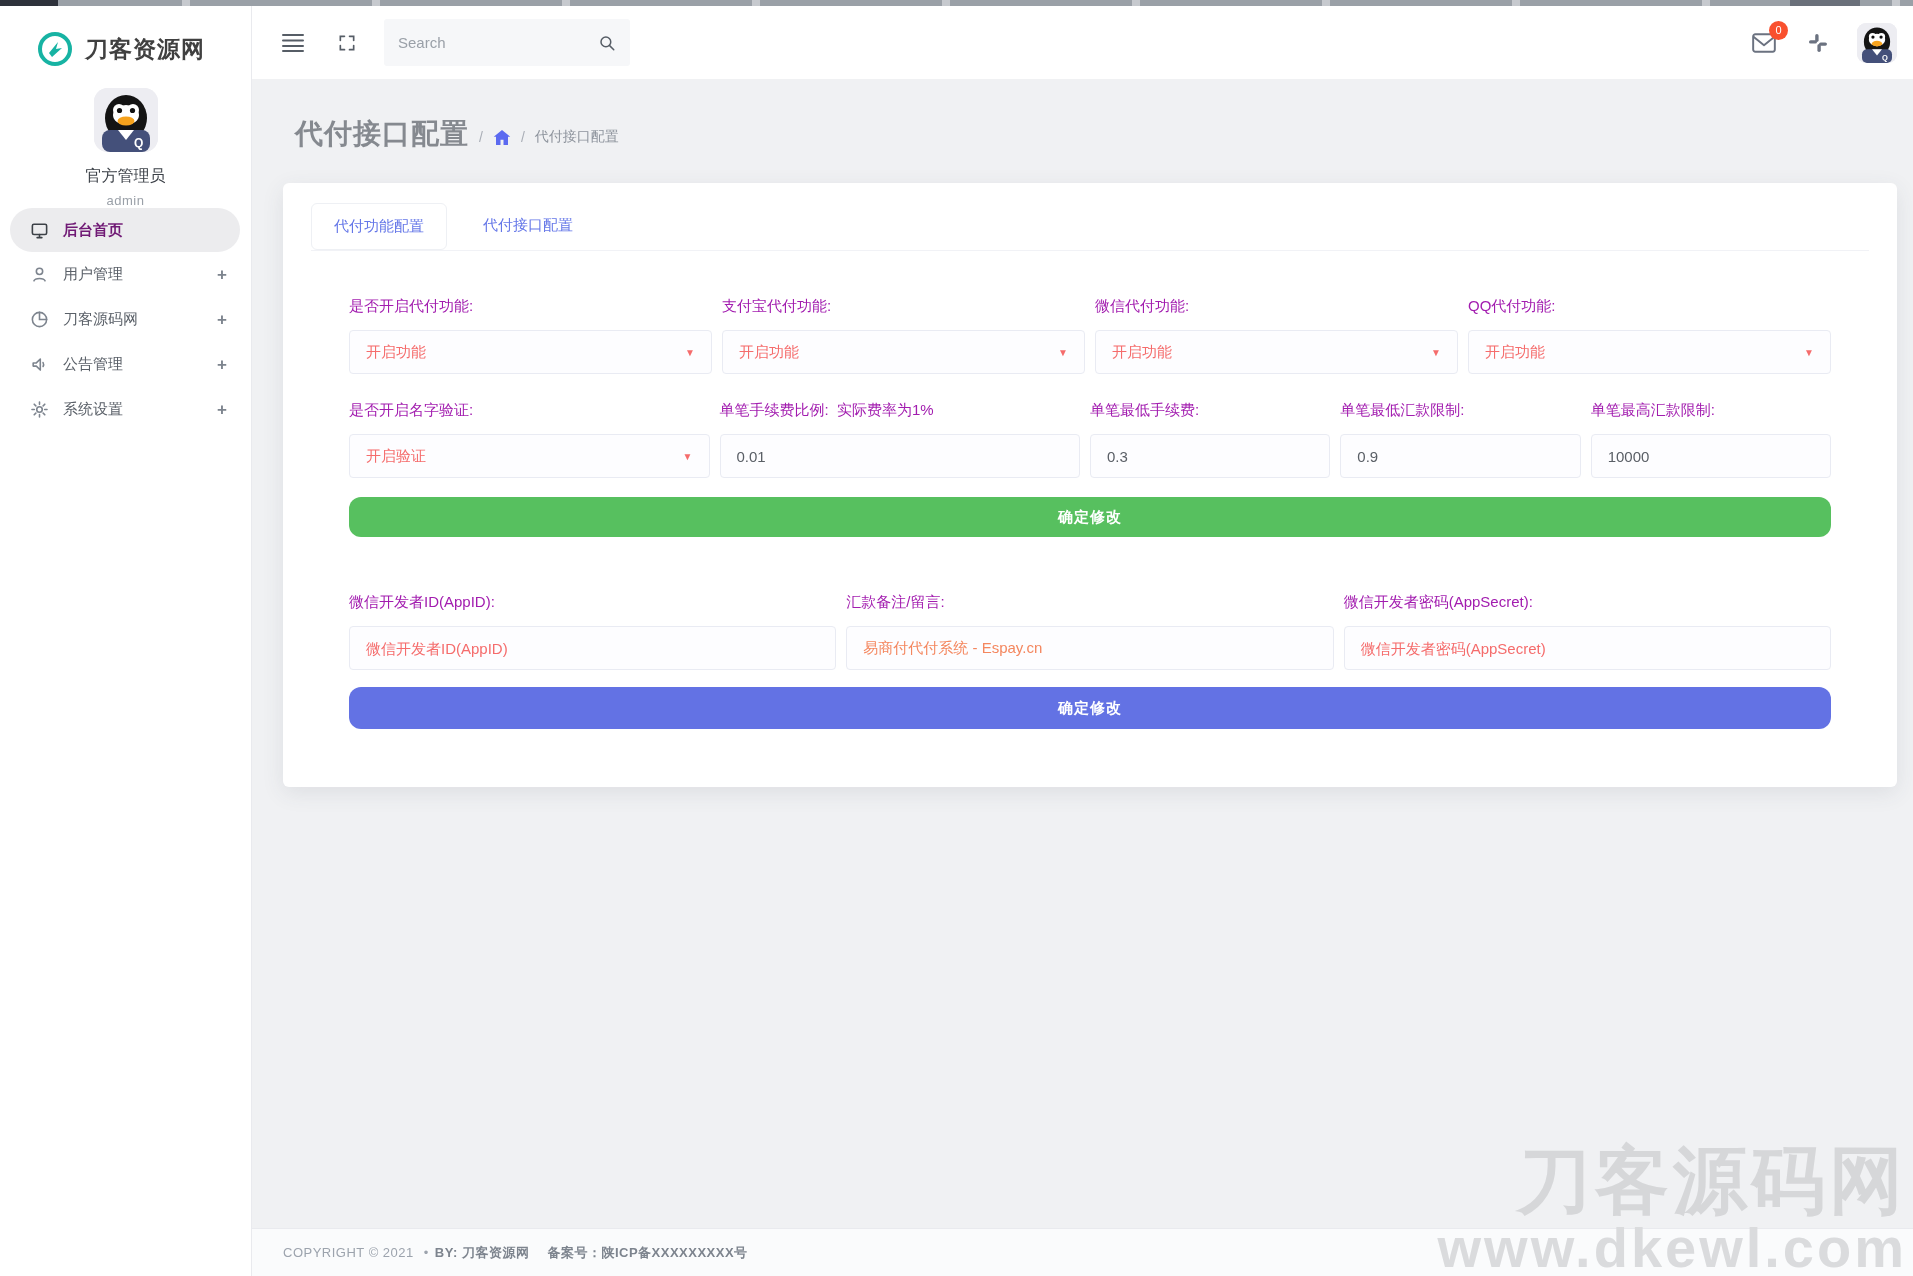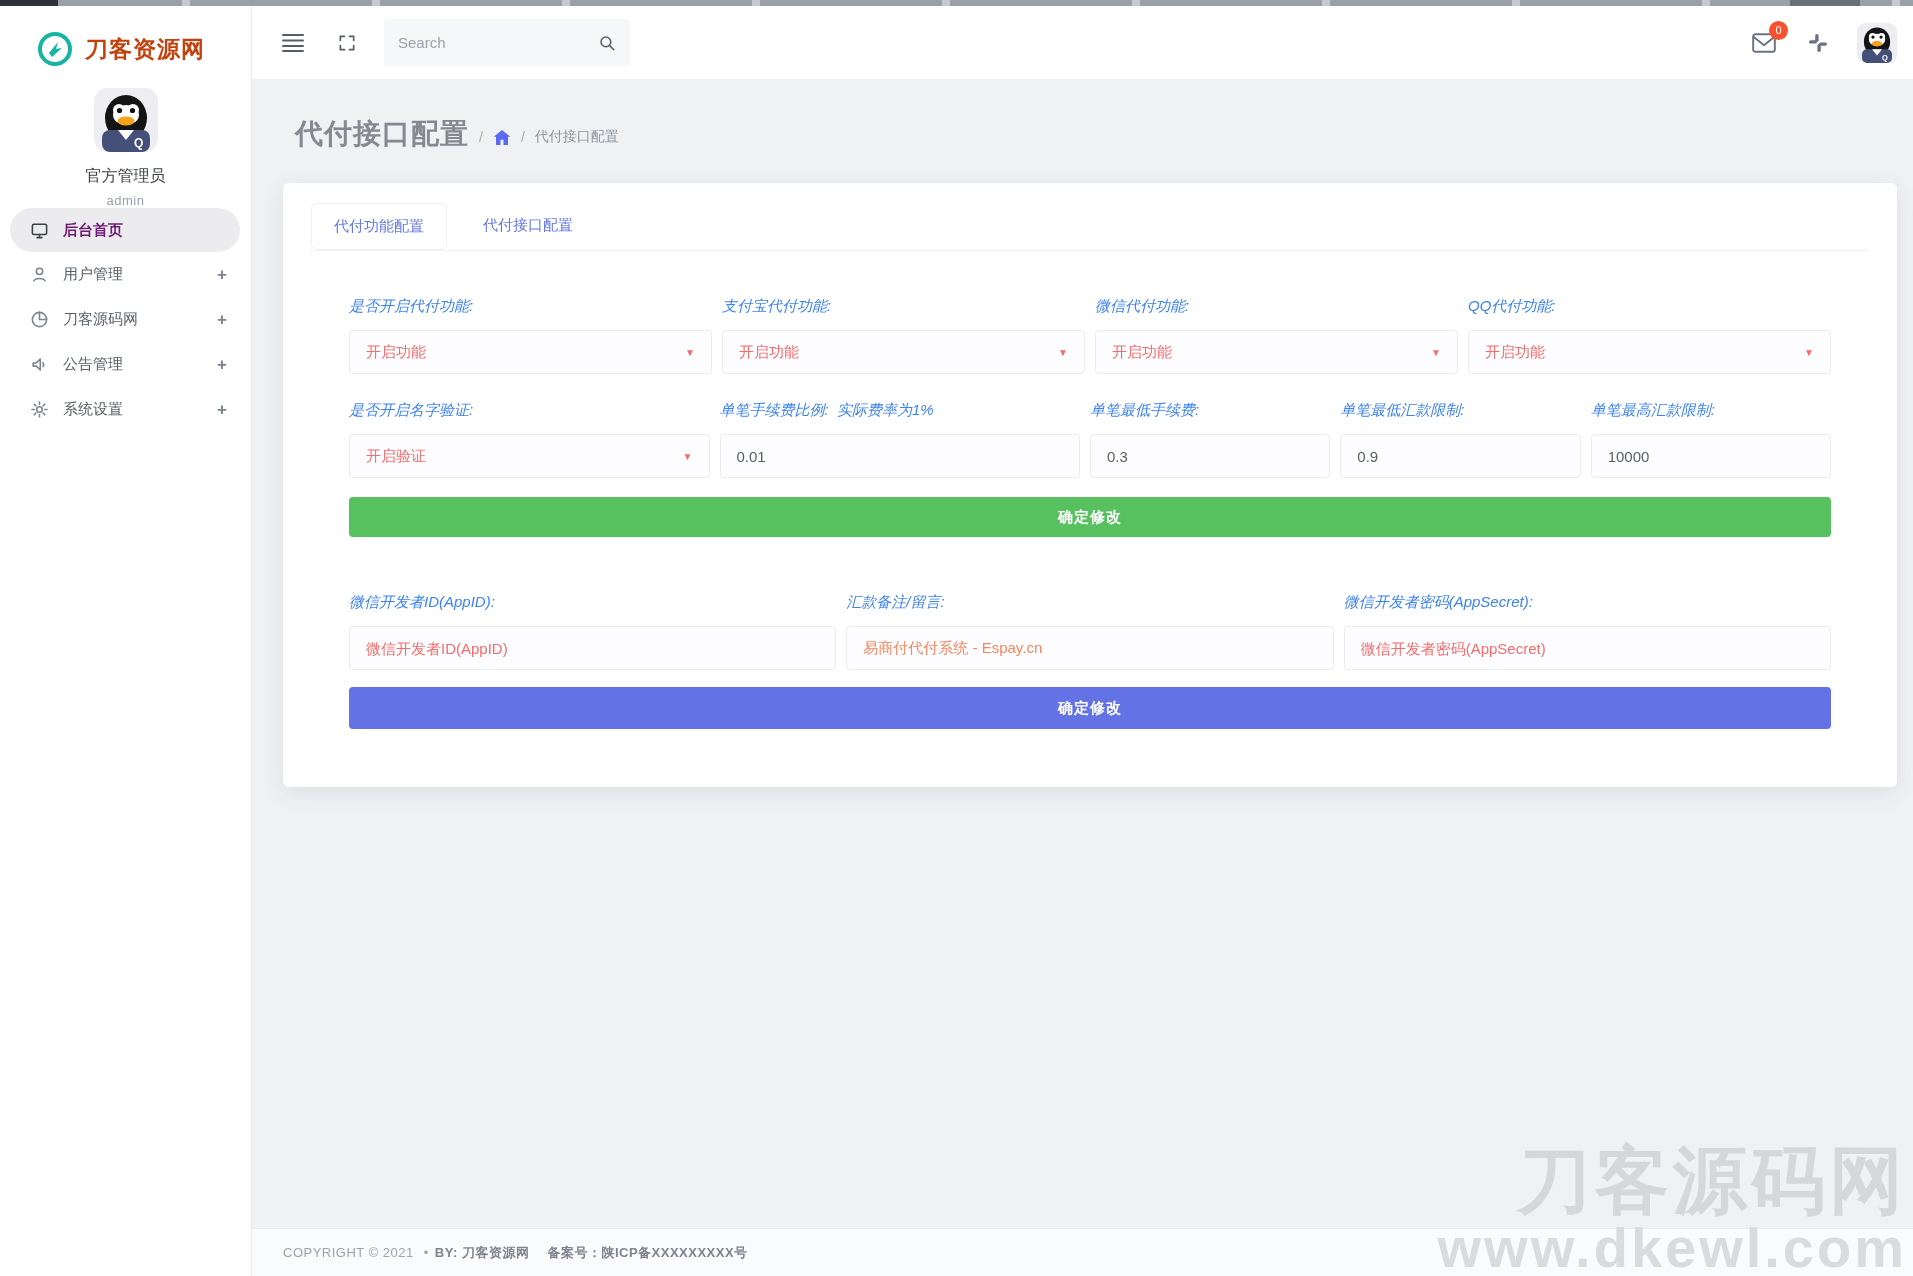--- a/index.html
+++ b/index.html
@@ -8,21 +8,21 @@
 
   
   .top-strip { position:absolute; top:0; left:0; right:0; height:6px; z-index:50;
     background:repeating-linear-gradient(90deg,#9aa0a7 0 182px,#c6c9ce 182px 190px); }
   .top-strip .dark-a { position:absolute; left:0; top:0; width:58px; height:6px; background:#2e323b; }
   .top-strip .dark-b { position:absolute; left:1790px; top:0; width:70px; height:6px; background:#6a707a; }
 
   
   .sidebar { position:absolute; top:6px; left:0; bottom:0; width:252px; background:#fff; border-right:1px solid #e9eaee; z-index:10; }
   .brand { display:flex; align-items:center; gap:11px; padding:24px 0 6px 36px; }
-  .brand-name { font-size:23px; font-weight:bold; color:#c2410c; letter-spacing:1px; }
+  .brand-name { font-size:23px; font-weight:bold; color:#404040; letter-spacing:1px; }
   .profile { text-align:center; margin-top:14px; }
   .avatar-big { width:64px; height:64px; border-radius:14px; overflow:hidden; display:inline-block; background:#ececf1; }
   .profile-name { font-size:16px; color:#3a3f46; margin-top:10px; }
   .profile-role { font-size:13px; color:#9aa0a8; margin-top:6px; letter-spacing:.5px; }
   .nav-section { font-size:13px; color:#9aa0a8; padding:34px 0 10px 13px; letter-spacing:1px; }
   .nav-item { display:flex; align-items:center; height:45px; padding:0 24px 0 30px; cursor:pointer; color:#5a6068; }
   .nav-item .nav-label { font-size:15px; margin-left:14px; flex:1; }
   .nav-item .plus { font-size:17px; color:#7d848e; font-weight:bold; }
   .nav-item.active { background:#ececee; border-radius:22px; margin:0 11px 0 10px; padding:0 24px 0 20px; height:44px; }
   .nav-item.active .nav-label { color:#701a75; font-weight:bold; }
@@ -50,29 +50,29 @@
   .tabs { display:flex; border-bottom:1px solid #f1f2f6; padding-left:0; }
   .tab { font-size:15px; color:#6577e8; padding:13px 22px; cursor:pointer; }
   .tab.active { border:1px solid #eef0f4; border-radius:6px; background:#fff; }
   .tab.plain { margin-left:14px; }
 
   .form { padding:46px 38px 0 38px; }
   .grid { display:grid; gap:10px; }
   .g4 { grid-template-columns:repeat(4,1fr); }
   .g5 { grid-template-columns:3fr 3fr 2fr 2fr 2fr; }
   .g3 { grid-template-columns:repeat(3,1fr); }
-  .field-label { font-size:15px; color:#3b82f6; margin-bottom:14px; white-space:pre;font-style:italic; }
+  .field-label { font-size:15px; color:#a21caf; margin-bottom:14px; white-space:pre; }
   .control { height:44px; border:1px solid #e9ebf3; border-radius:4px; background:#fdfdff; display:flex; align-items:center; padding:0 16px; font-size:15px; }
   .select { color:#f56c6c; cursor:pointer; justify-content:space-between; }
   .select .caret { font-size:10px; color:#f56c6c; }
   input.control { width:100%; color:#5a5f66; outline:none; font-family:inherit; }
   input.control::placeholder { color:#f56c6c; opacity:1; }
   input.orange { color:#f4875f; }
   .mt26 { margin-top:27px; }
-  .btn { display:block; width:100%; border:none; border-radius:4px; color:#fff; font-size:15px; font-weight:bold; font-family:inherit; cursor:pointer; letter-spacing:1px; }
+  .btn { display:block; width:100%; border:none; border-radius:12px; color:#fff; font-size:15px; font-weight:bold; font-family:inherit; cursor:pointer; letter-spacing:1px; }
   .btn-green { background:#57c05f; height:40px; margin-top:19px; }
   .btn-blue { background:#6372e4; height:42px; margin-top:17px; }
   .row3 { margin-top:56px; }
 
   
   .footer { position:absolute; left:252px; right:0; bottom:0; height:48px; background:#fafbfc; border-top:1px solid #e9eaee; display:flex; align-items:center; padding-left:31px; font-size:13px; letter-spacing:.5px; z-index:4; }
   .f-light { color:#9ca3ad; }
   .f-dot { color:#9ca3ad; margin:0 6px 0 10px; }
   .f-bold { color:#7d848e; font-weight:bold; }
   .f-icp { margin-left:18px; }

